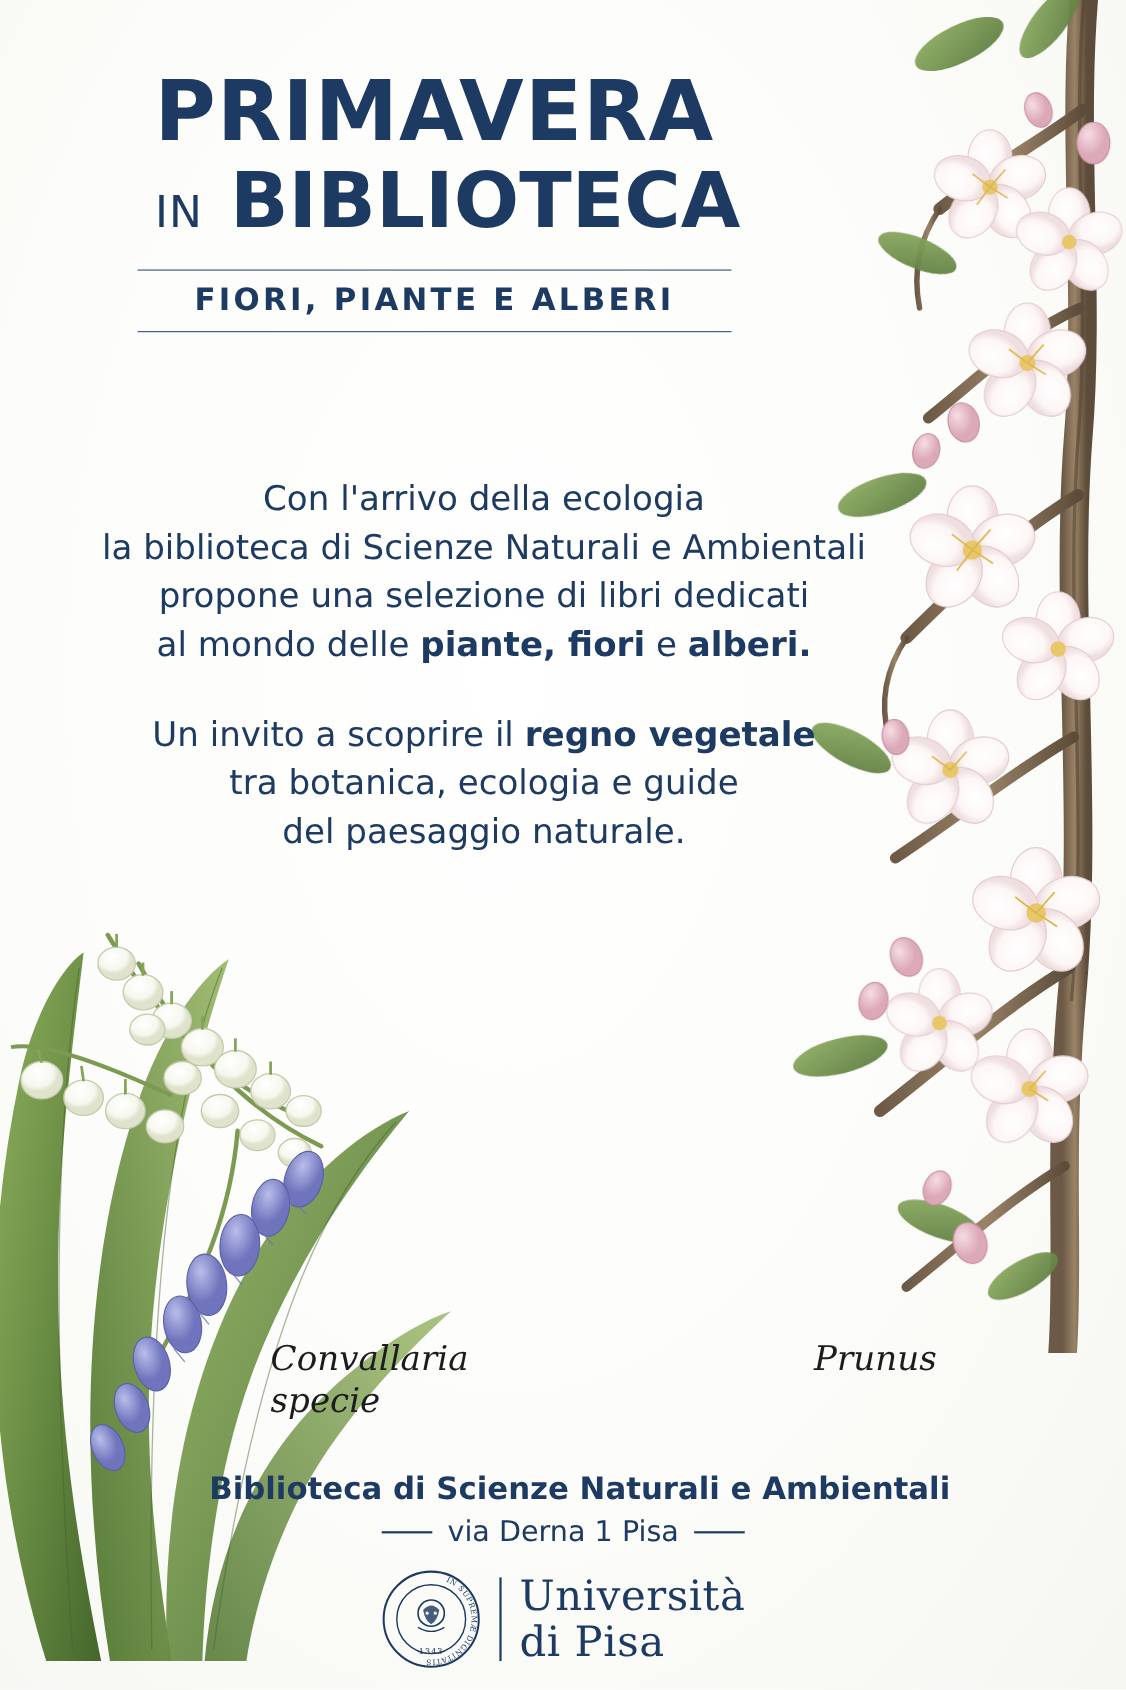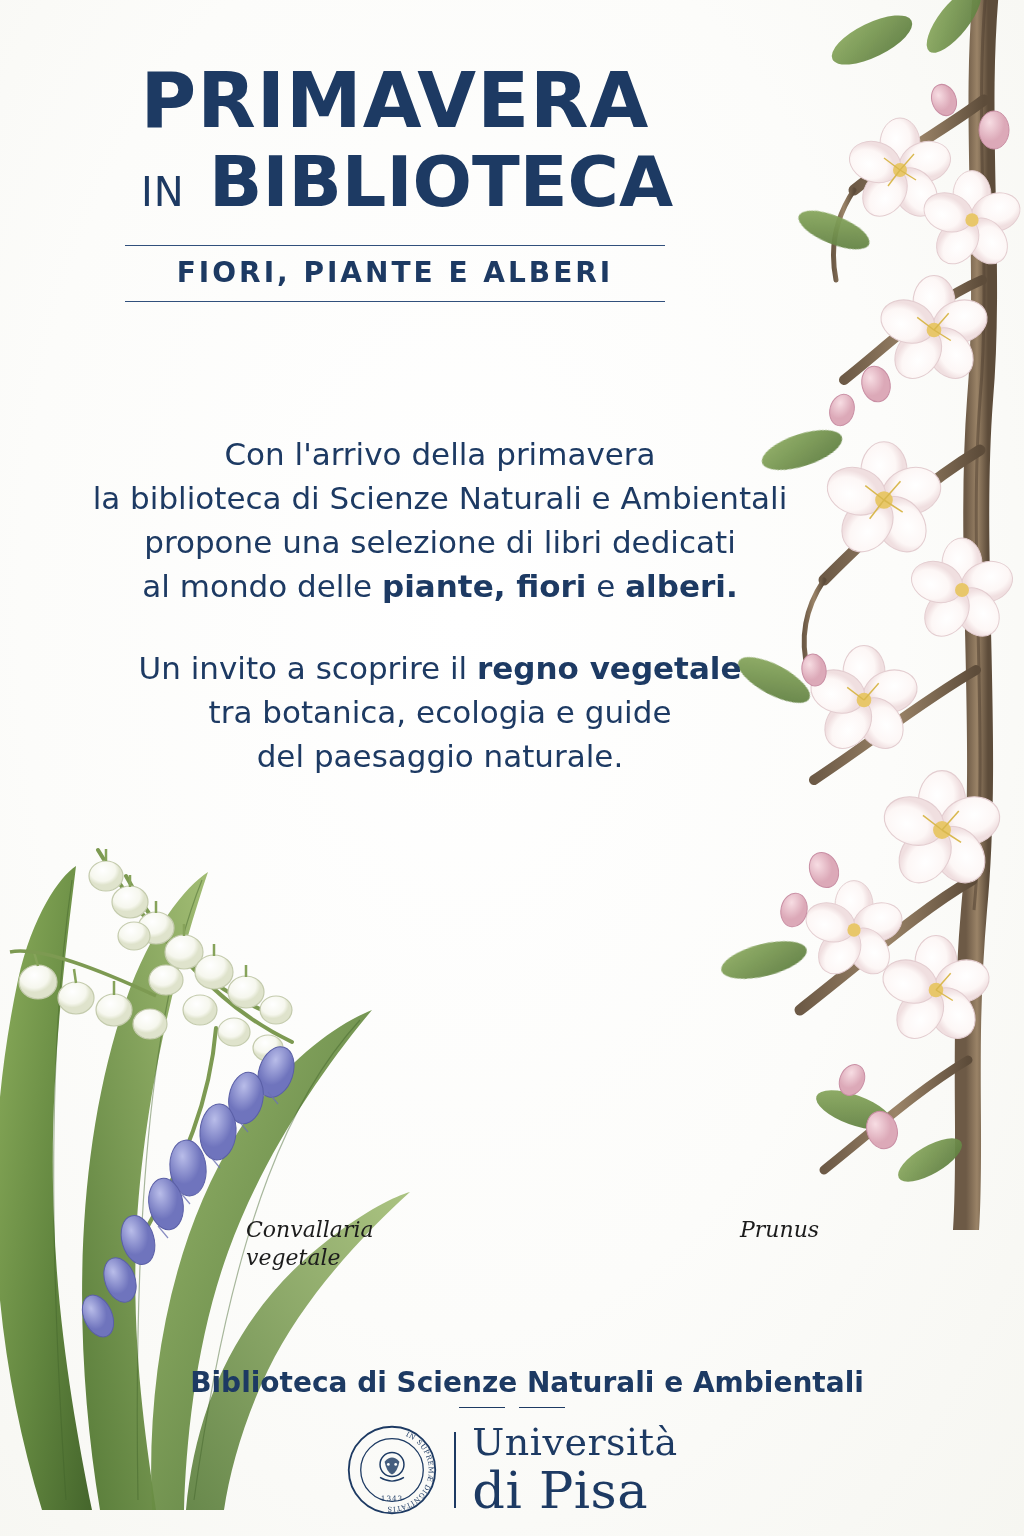--- a/index.html
+++ b/index.html
@@ -95,21 +95,21 @@
   .body-copy p { margin: 0; }
   .body-copy .para-gap { height: 38px; }
   .body-copy .line { display: block; }
   .body-copy b { font-weight: bold; }
 
   
   .caption {
     position: absolute;
     font-family: "DejaVu Serif", serif;
     font-style: italic;
-    font-size: 22px;
+    font-size: 31px;
     color: #1c1c1c;
     line-height: 1.25;
     z-index: 6;
   }
   .caption-left  { left: 246px; top: 1216px; text-align: left; }
   .caption-right { left: 740px; top: 1216px; }
 
   
   .footer {
     position: absolute;
@@ -166,21 +166,21 @@
     height: 76px;
     background: #1d3a63;
   }
   .logo-text {
     font-family: "DejaVu Serif", serif;
     color: #1d3a63;
     text-align: left;
     line-height: 1.08;
   }
   .logo-text .l1 { font-size: 38px; letter-spacing: 0.5px; }
-  .logo-text .l2 { font-size: 51px; letter-spacing: 0.5px; }
+  .logo-text .l2 { font-size: 38px; letter-spacing: 0.5px; }
 </style>
 </head>
 <body>
 
 <div class="poster">
 
   <svg class="art art-right" viewBox="0 0 330 1250" xmlns="http://www.w3.org/2000/svg">
     <defs>
       <linearGradient id="branch" x1="0" y1="0" x2="1" y2="0">
         <stop offset="0%" stop-color="#6d5a46"></stop>
@@ -469,47 +469,48 @@
       <span class="small-in">IN</span>
       <span>BIBLIOTECA</span>
     </h2>
     <div class="subtitle-wrap">
       <p class="subtitle">FIORI, PIANTE E ALBERI</p>
     </div>
   </div>
 
   <div class="body-copy">
     <p>
-      <span class="line">Con l'arrivo della primavera</span>
+      <span class="line">Con l'arrivo della ecologia</span>
       <span class="line">la biblioteca di Scienze Naturali e Ambientali</span>
       <span class="line">propone una selezione di libri dedicati</span>
       <span class="line">
         <span>al mondo delle </span><b>piante, fiori</b><span> e </span><b>alberi.</b>
       </span>
     </p>
     <div class="para-gap"></div>
     <p>
       <span class="line">
         <span>Un invito a scoprire il </span><b>regno vegetale</b>
       </span>
       <span class="line">tra botanica, ecologia e guide</span>
       <span class="line">del paesaggio naturale.</span>
     </p>
   </div>
 
   <div class="caption caption-left">
     <div>Convallaria</div>
-    <div>vegetale</div>
+    <div>specie</div>
   </div>
   <div class="caption caption-right">Prunus</div>
 
   <div class="footer">
     <p class="footer-library">Biblioteca di Scienze Naturali e Ambientali</p>
     <p class="footer-address">
       <span class="rule"></span>
+      <span>via Derna 1 Pisa</span>
       <span class="rule"></span>
     </p>
   </div>
 
   <div class="logo-row">
     <svg class="logo-seal" viewBox="0 0 100 100" xmlns="http://www.w3.org/2000/svg">
       <circle cx="50" cy="50" r="47" fill="none" stroke="#1d3a63" stroke-width="2"></circle>
       <circle cx="50" cy="50" r="34" fill="none" stroke="#1d3a63" stroke-width="1.4"></circle>
       <path id="sealpath" d="M50 10 a40 40 0 1 1 -0.1 0" fill="none"></path>
       <text font-family="DejaVu Serif, serif" font-size="7.4" fill="#1d3a63" letter-spacing="0.6">

